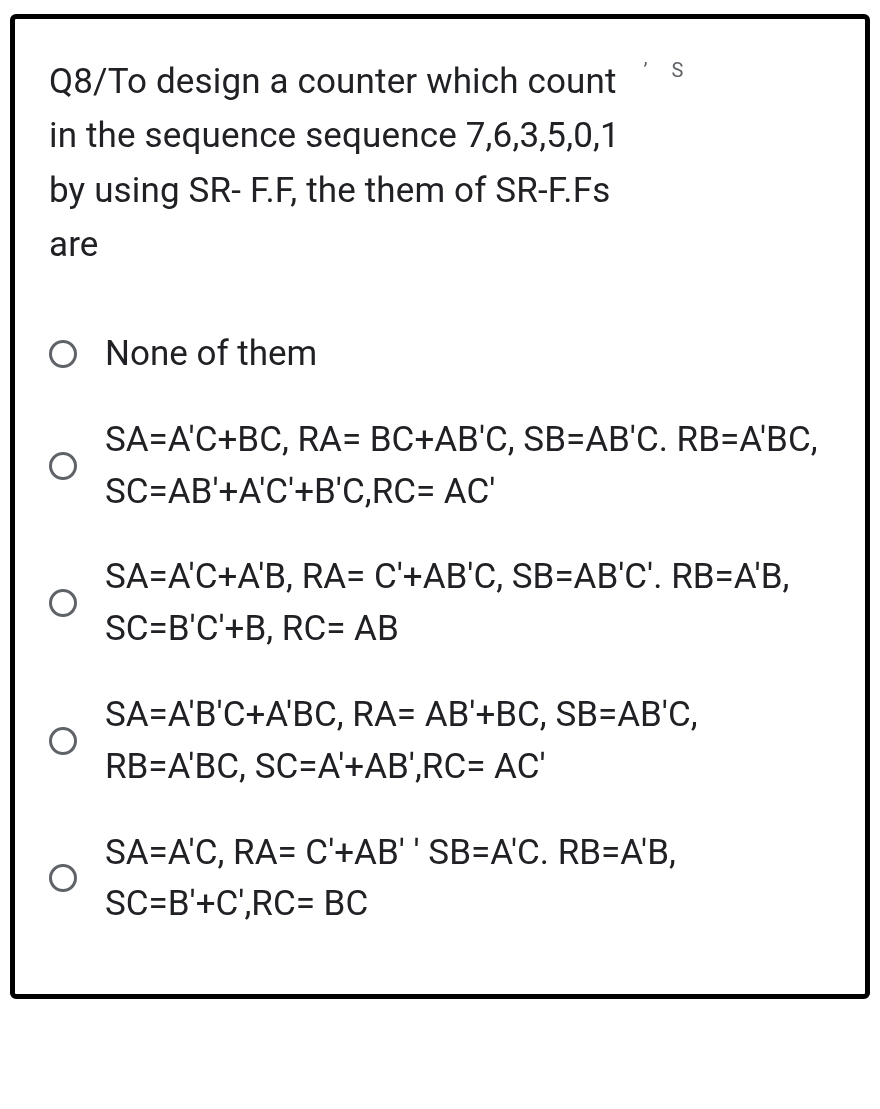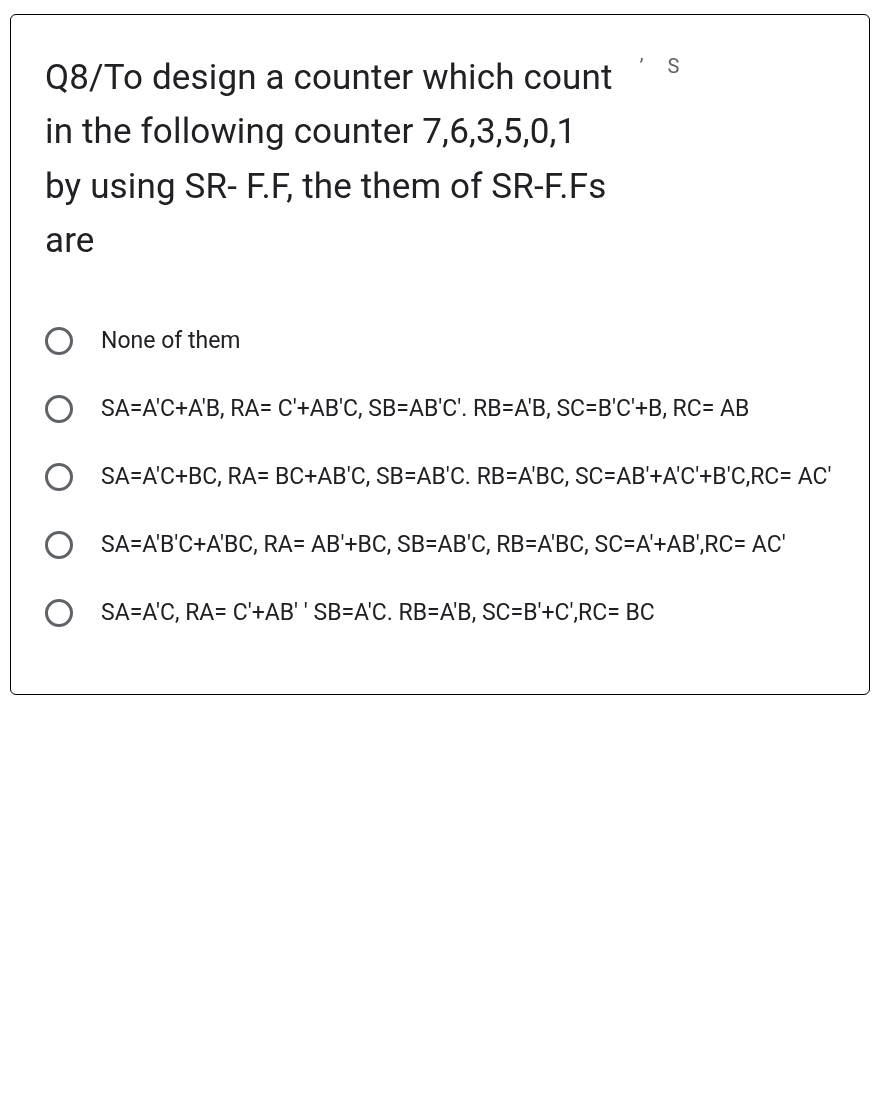--- a/index.html
+++ b/index.html
@@ -8,21 +8,21 @@
     width: 880px;
     height: 1109px;
     background: #fff;
     font-family: Roboto, "Segoe UI", Arial, sans-serif;
     color: #3c4043;
     overflow: hidden;
     box-sizing: border-box;
   }
   .card {
     margin: 14px 10px;
-    border: 1px solid #000000;
+    border: 5px solid #000000;
     border-radius: 6px;
     padding: 36px 34px 30px 34px;
     box-sizing: border-box;
   }
   .qtext {
     font-size: 35px;
     line-height: 1.55;
     letter-spacing: 0.15px;
     color: #202124;
   }
@@ -46,56 +46,56 @@
   .radio {
     width: 28px;
     height: 28px;
     border: 3px solid #5f6368;
     border-radius: 50%;
     flex: 0 0 auto;
     margin-right: 28px;
     box-sizing: border-box;
   }
   .opt-text {
-    font-size: 23px;
+    font-size: 35px;
     line-height: 1.48;
     color: #202124;
   }
 </style>
 </head>
 <body>
 
 <div class="card">
 
   <div class="qtext">
     <span>Q8/To design a counter which count</span>
     <span class="meta-row">
       <span>’</span>
       <span>S</span>
     </span><br>
-    <span>in the following counter 7,6,3,5,0,1</span><br>
+    <span>in the sequence sequence 7,6,3,5,0,1</span><br>
     <span> by using SR- F.F, the them of SR-F.Fs</span><br>
     <span>are</span>
   </div>
 
   <div class="answers">
 
     <div class="option">
       <div class="radio"></div>
       <div class="opt-text">None of them</div>
     </div>
 
     <div class="option">
       <div class="radio"></div>
-      <div class="opt-text">SA=A'C+A'B, RA= C'+AB'C, SB=AB'C'. RB=A'B, SC=B'C'+B, RC= AB</div>
+      <div class="opt-text">SA=A'C+BC, RA= BC+AB'C, SB=AB'C. RB=A'BC, SC=AB'+A'C'+B'C,RC= AC'</div>
     </div>
 
     <div class="option">
       <div class="radio"></div>
-      <div class="opt-text">SA=A'C+BC, RA= BC+AB'C, SB=AB'C. RB=A'BC, SC=AB'+A'C'+B'C,RC= AC'</div>
+      <div class="opt-text">SA=A'C+A'B, RA= C'+AB'C, SB=AB'C'. RB=A'B, SC=B'C'+B, RC= AB</div>
     </div>
 
     <div class="option">
       <div class="radio"></div>
       <div class="opt-text">SA=A'B'C+A'BC, RA= AB'+BC, SB=AB'C, RB=A'BC, SC=A'+AB',RC= AC'</div>
     </div>
 
     <div class="option">
       <div class="radio"></div>
       <div class="opt-text">SA=A'C, RA= C'+AB' ' SB=A'C. RB=A'B, SC=B'+C',RC= BC</div>

